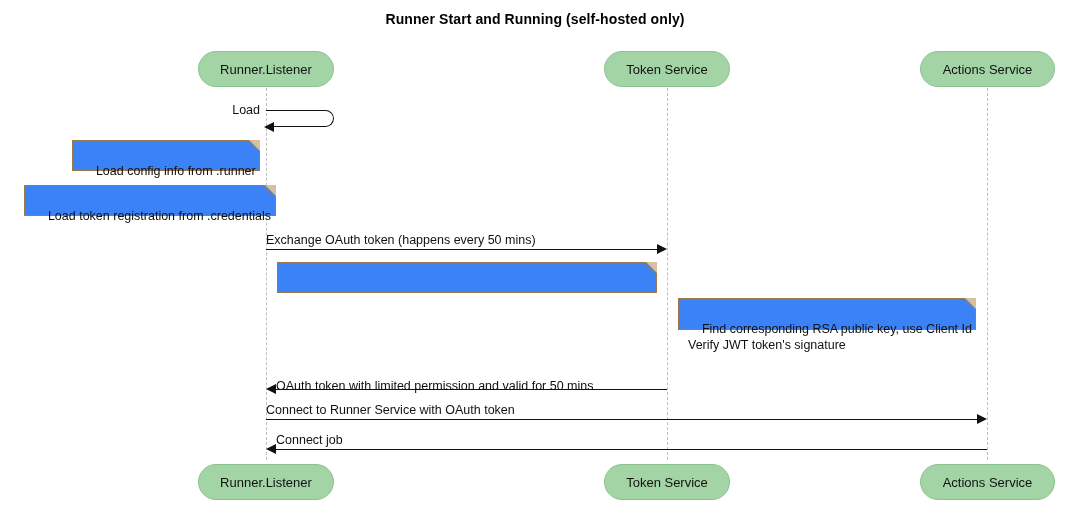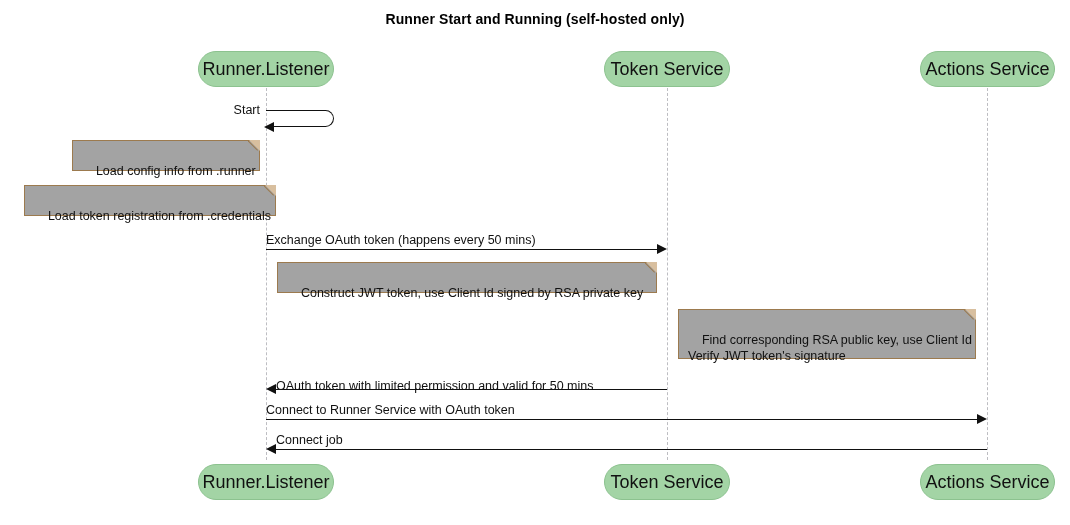--- a/index.html
+++ b/index.html
@@ -47,29 +47,29 @@
     height: 36px;
     border-radius: 18px;
     background: #a3d4a5;
     border: 1px solid #8cc28f;
     display: flex;
     align-items: center;
     justify-content: center;
     box-sizing: border-box;
   }
   .participant span {
-    font-size: 18px;
+    font-size: 13px;
     color: #111;
     white-space: nowrap;
   }
 
   
   .note {
     position: absolute;
-    background: #a3a3a3;
+    background: #3b82f6;
     border: 1px solid #9c7a4e;
     box-sizing: border-box;
     padding: 6px 9px 6px 9px;
     font-size: 12.5px;
     line-height: 16px;
     color: #111;
     white-space: pre;
   }
   .note .fold {
     position: absolute;
@@ -163,47 +163,46 @@
   <div class="participant" style="left:198px; top:464px; width:136px;">
     <span>Runner.Listener</span>
   </div>
   <div class="participant" style="left:604px; top:464px; width:126px;">
     <span>Token Service</span>
   </div>
   <div class="participant" style="left:920px; top:464px; width:135px;">
     <span>Actions Service</span>
   </div>
 
-  <div class="msg-label" style="left:180px; top:103px; width:80px; text-align:right;">Start</div>
+  <div class="msg-label" style="left:180px; top:103px; width:80px; text-align:right;">Load</div>
   <div class="self-loop" style="left:266px; top:110px; width:68px; height:17px;"></div>
   <div class="arrow-head left" style="left:264px; top:122px;"></div>
 
   <div class="note" style="left:72px; top:140px; width:188px; height:31px;">
     <span>Load config info from .runner</span>
     <span class="fold"></span>
     <span class="fold-edge"></span>
   </div>
 
   <div class="note" style="left:24px; top:185px; width:252px; height:31px;">
     <span>Load token registration from .credentials</span>
     <span class="fold"></span>
     <span class="fold-edge"></span>
   </div>
 
   <div class="msg-label" style="left:266px; top:233px; width:401px;">Exchange OAuth token (happens every 50 mins)</div>
   <div class="msg-line" style="left:266px; top:249px; width:391px;"></div>
   <div class="arrow-head right" style="left:657px; top:244px;"></div>
 
   <div class="note" style="left:277px; top:262px; width:380px; height:31px;">
-    <span>Construct JWT token, use Client Id signed by RSA private key</span>
-    <span class="fold"></span>
-    <span class="fold-edge"></span>
-  </div>
-
-  <div class="note" style="left:678px; top:309px; width:298px; height:50px;">
+    <span class="fold"></span>
+    <span class="fold-edge"></span>
+  </div>
+
+  <div class="note" style="left:678px; top:298px; width:298px; height:32px;">
     <span>Find corresponding RSA public key, use Client Id
 Verify JWT token's signature</span>
     <span class="fold"></span>
     <span class="fold-edge"></span>
   </div>
 
   <div class="msg-label" style="left:276px; top:379px; width:391px;">OAuth token with limited permission and valid for 50 mins</div>
   <div class="msg-line" style="left:276px; top:389px; width:391px;"></div>
   <div class="arrow-head left" style="left:266px; top:384px;"></div>
 

